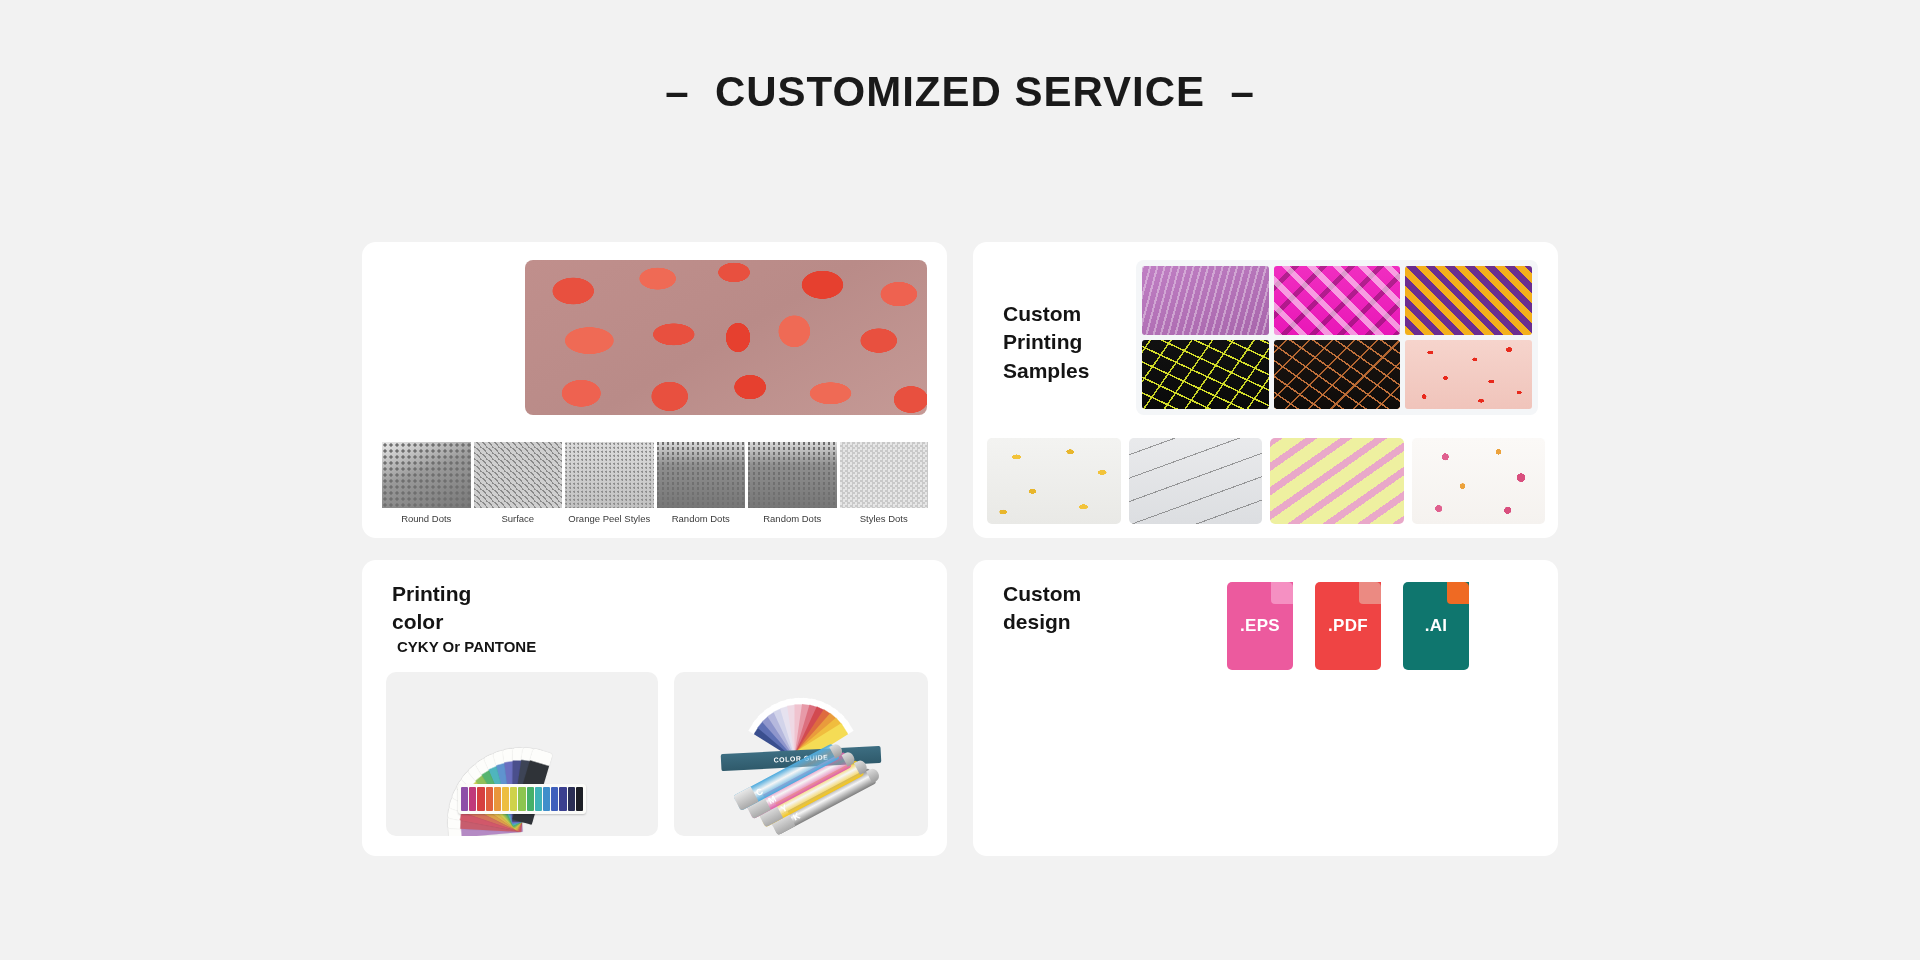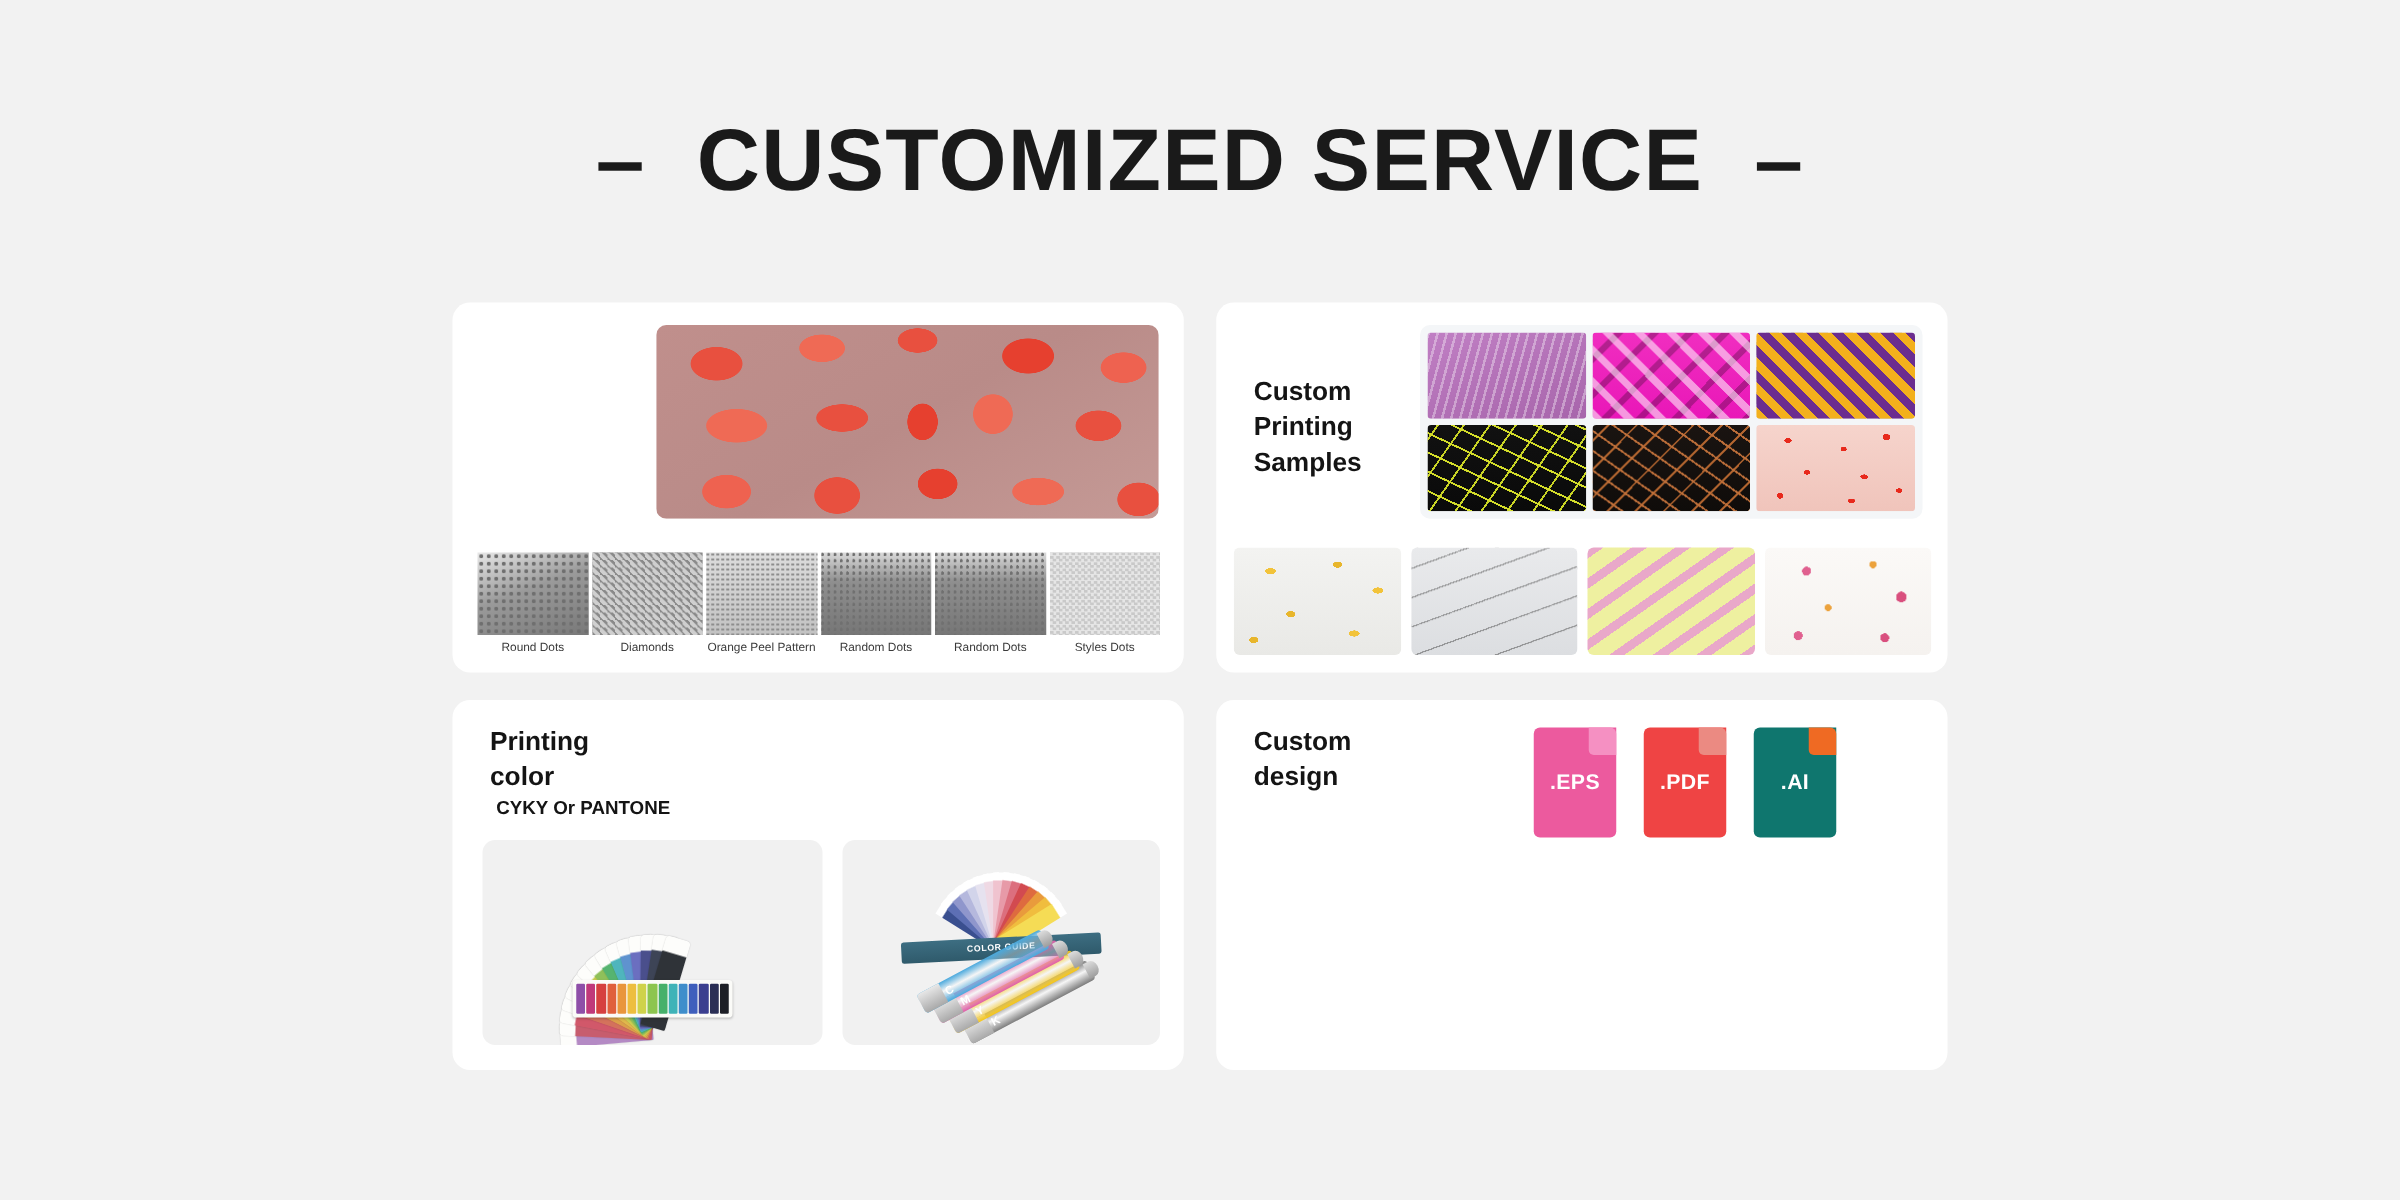--- a/index.html
+++ b/index.html
@@ -10,25 +10,25 @@
     height: 960px;
     background: #f2f2f2;
     font-family: "Liberation Sans", sans-serif;
     overflow: hidden;
     position: relative;
   }
 
   
   .page-title {
     text-align: center;
-    font-size: 70px;
+    font-size: 42px;
     font-weight: bold;
     letter-spacing: 1px;
     color: #1a1a1a;
-    padding-top: 88px;
+    padding-top: 68px;
     white-space: pre;
   }
 
   
   .cards-grid {
     position: absolute;
     left: 362px;
     top: 242px;
     width: 1196px;
     display: grid;
@@ -374,25 +374,25 @@
 
   <div class="card" id="card-embossing">
     <div class="emboss-hero"></div>
     <div class="emboss-thumbs" id="emboss-thumbs">
         <div class="thumb">
           <div class="thumb-img tx-round"></div>
           <div class="thumb-label">Round Dots</div>
         </div>
         <div class="thumb">
           <div class="thumb-img tx-diamond"></div>
-          <div class="thumb-label">Diamonds</div>
+          <div class="thumb-label">Surface</div>
         </div>
         <div class="thumb">
           <div class="thumb-img tx-orange"></div>
-          <div class="thumb-label">Orange Peel Pattern</div>
+          <div class="thumb-label">Orange Peel Styles</div>
         </div>
         <div class="thumb">
           <div class="thumb-img tx-random"></div>
           <div class="thumb-label">Random Dots</div>
         </div>
         <div class="thumb">
           <div class="thumb-img tx-random"></div>
           <div class="thumb-label">Random Dots</div>
         </div>
         <div class="thumb">

